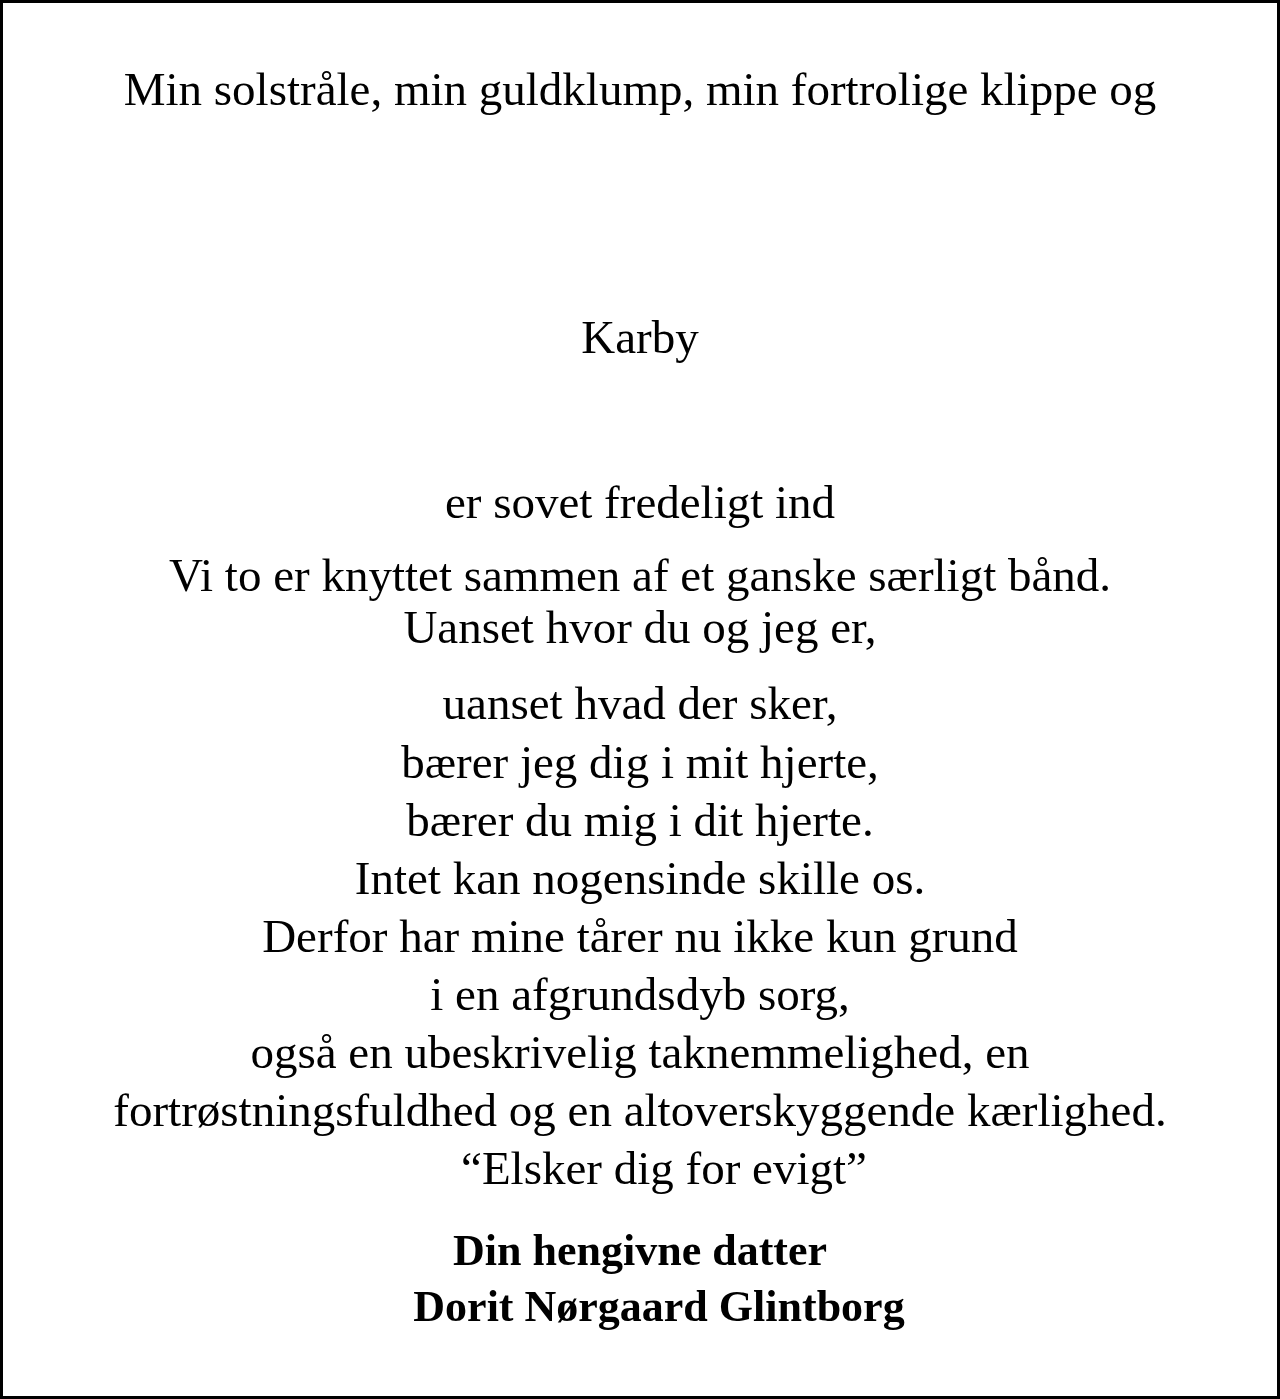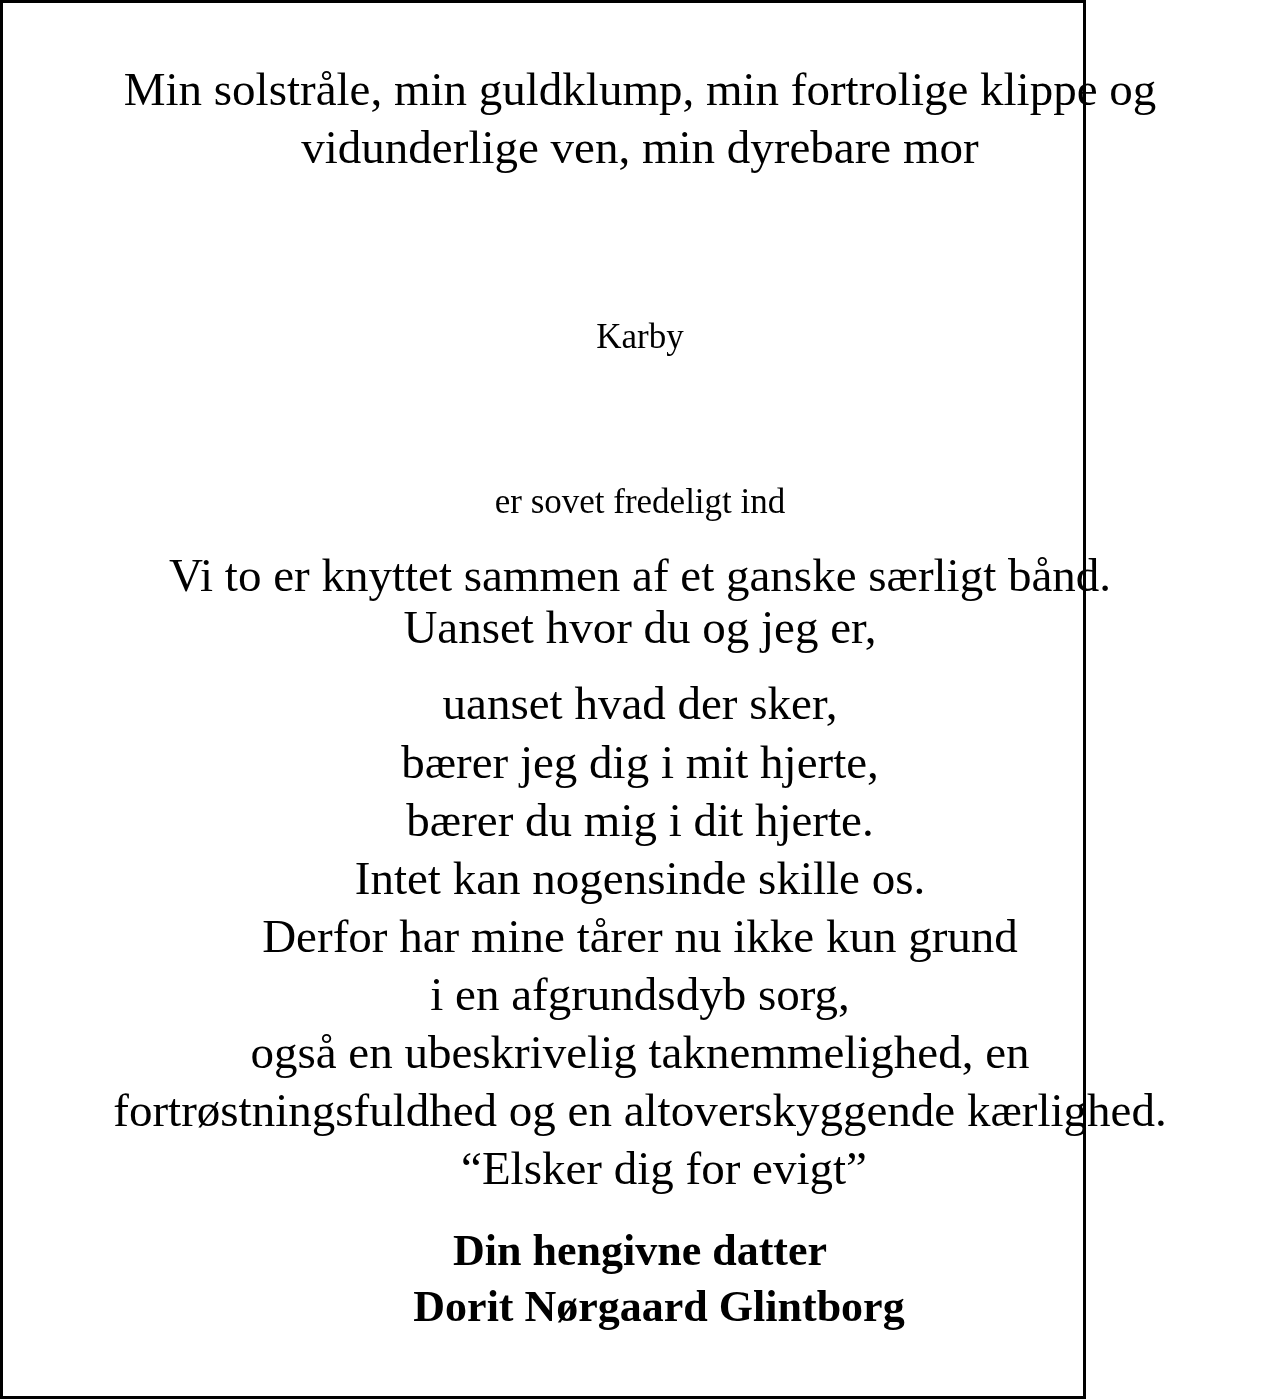--- a/index.html
+++ b/index.html
@@ -9,21 +9,21 @@
     }
     body {
       width: 1280px;
       height: 1399px;
       overflow: hidden;
     }
     .frame {
       position: absolute;
       left: 0;
       top: 0;
-      width: 1086px;
+      width: 1280px;
       height: 1399px;
       box-sizing: border-box;
       border: 3px solid #000000;
       background: #ffffff;
       font-family: "Liberation Serif", "DejaVu Serif", serif;
       color: #000000;
       text-align: center;
     }
     .line {
       position: absolute;
@@ -36,40 +36,39 @@
       font-size: 47px;
       line-height: 58px;
     }
     .name {
       font-size: 64px;
       font-weight: bold;
       line-height: 72px;
       letter-spacing: -0.5px;
     }
     .reg {
-      font-size: 35px;
+      font-size: 47px;
       line-height: 58px;
     }
     .poem {
       font-size: 47px;
       line-height: 58.3px;
     }
     .sign {
       font-size: 44px;
       font-weight: bold;
       line-height: 56px;
     }
   </style>
 </head>
 <body>
 
 <div class="frame">
 
   <div class="line intro" style="top:57px;">Min solstråle, min guldklump, min fortrolige klippe og</div>
-  <div class="line intro" style="top:115px;">vidunderlige ven, min dyrebare mor</div>
 
 
   <div class="line reg" style="top:305px;">Karby</div>
 
 
   <div class="line reg" style="top:470px;">er sovet fredeligt ind</div>
 
   <div>
     <div class="line poem" style="top:543px;">Vi to er knyttet sammen af et ganske særligt bånd.</div>
     <div class="line poem" style="top:595px;">Uanset hvor du og jeg er,</div>

